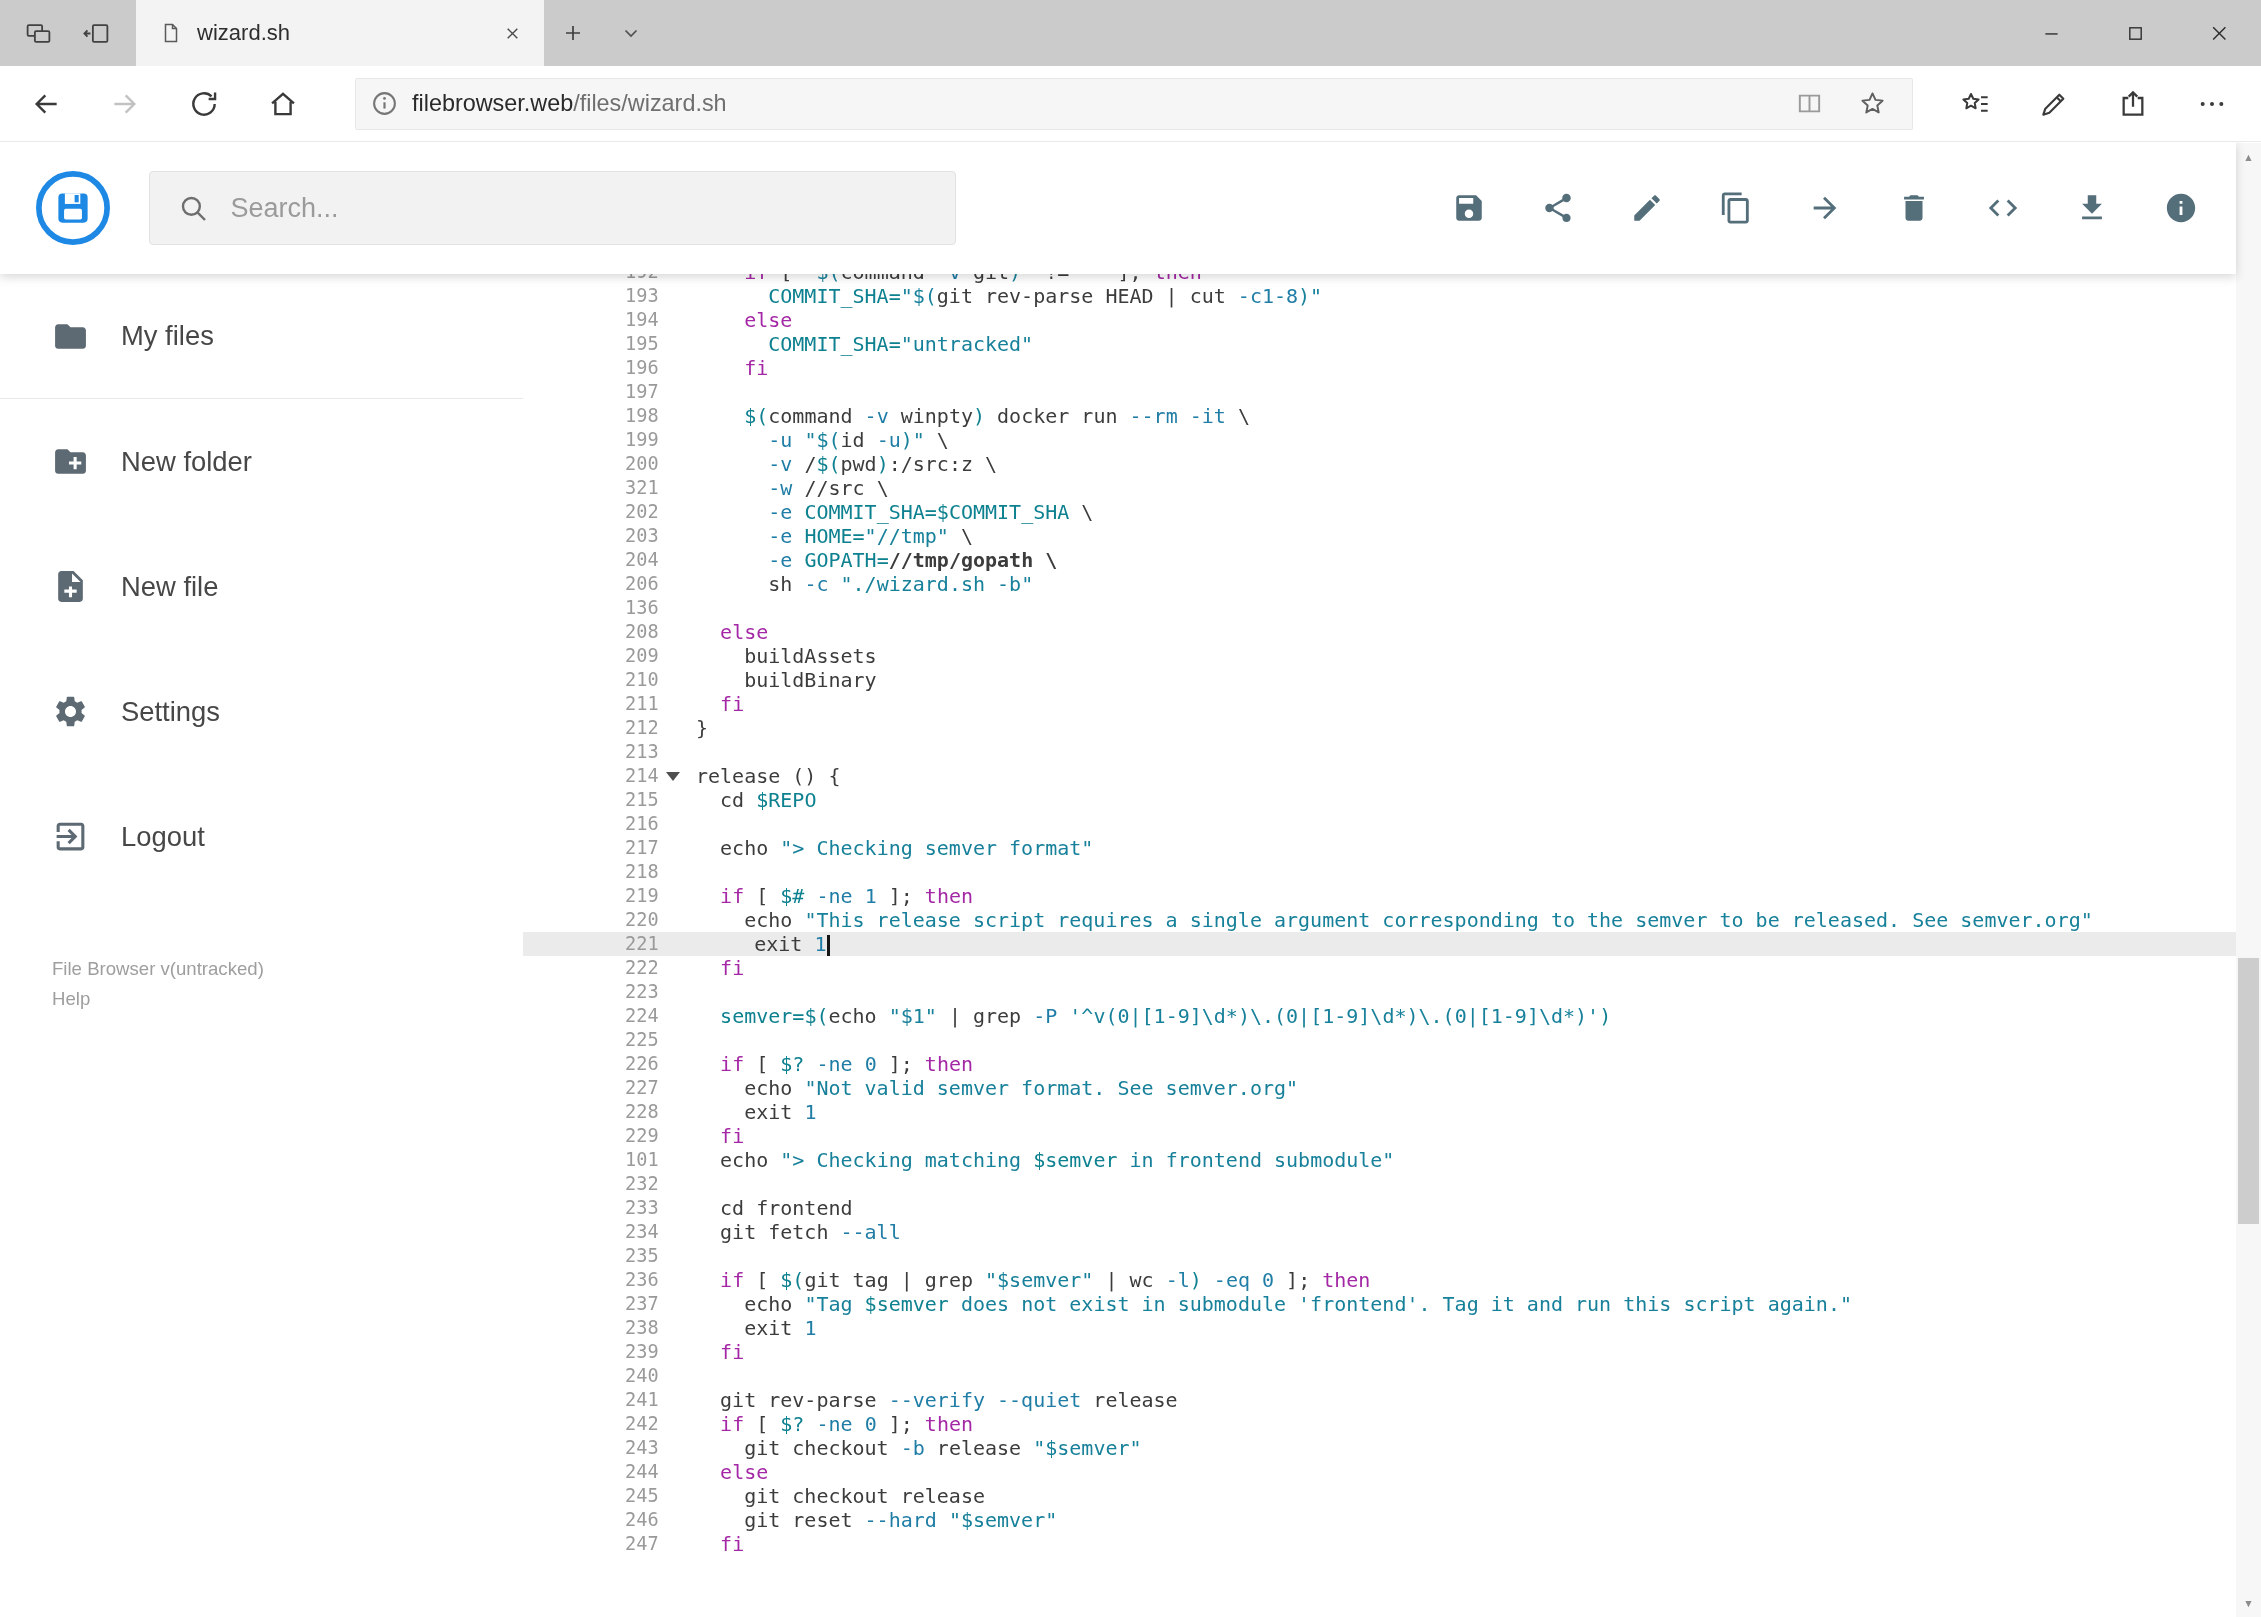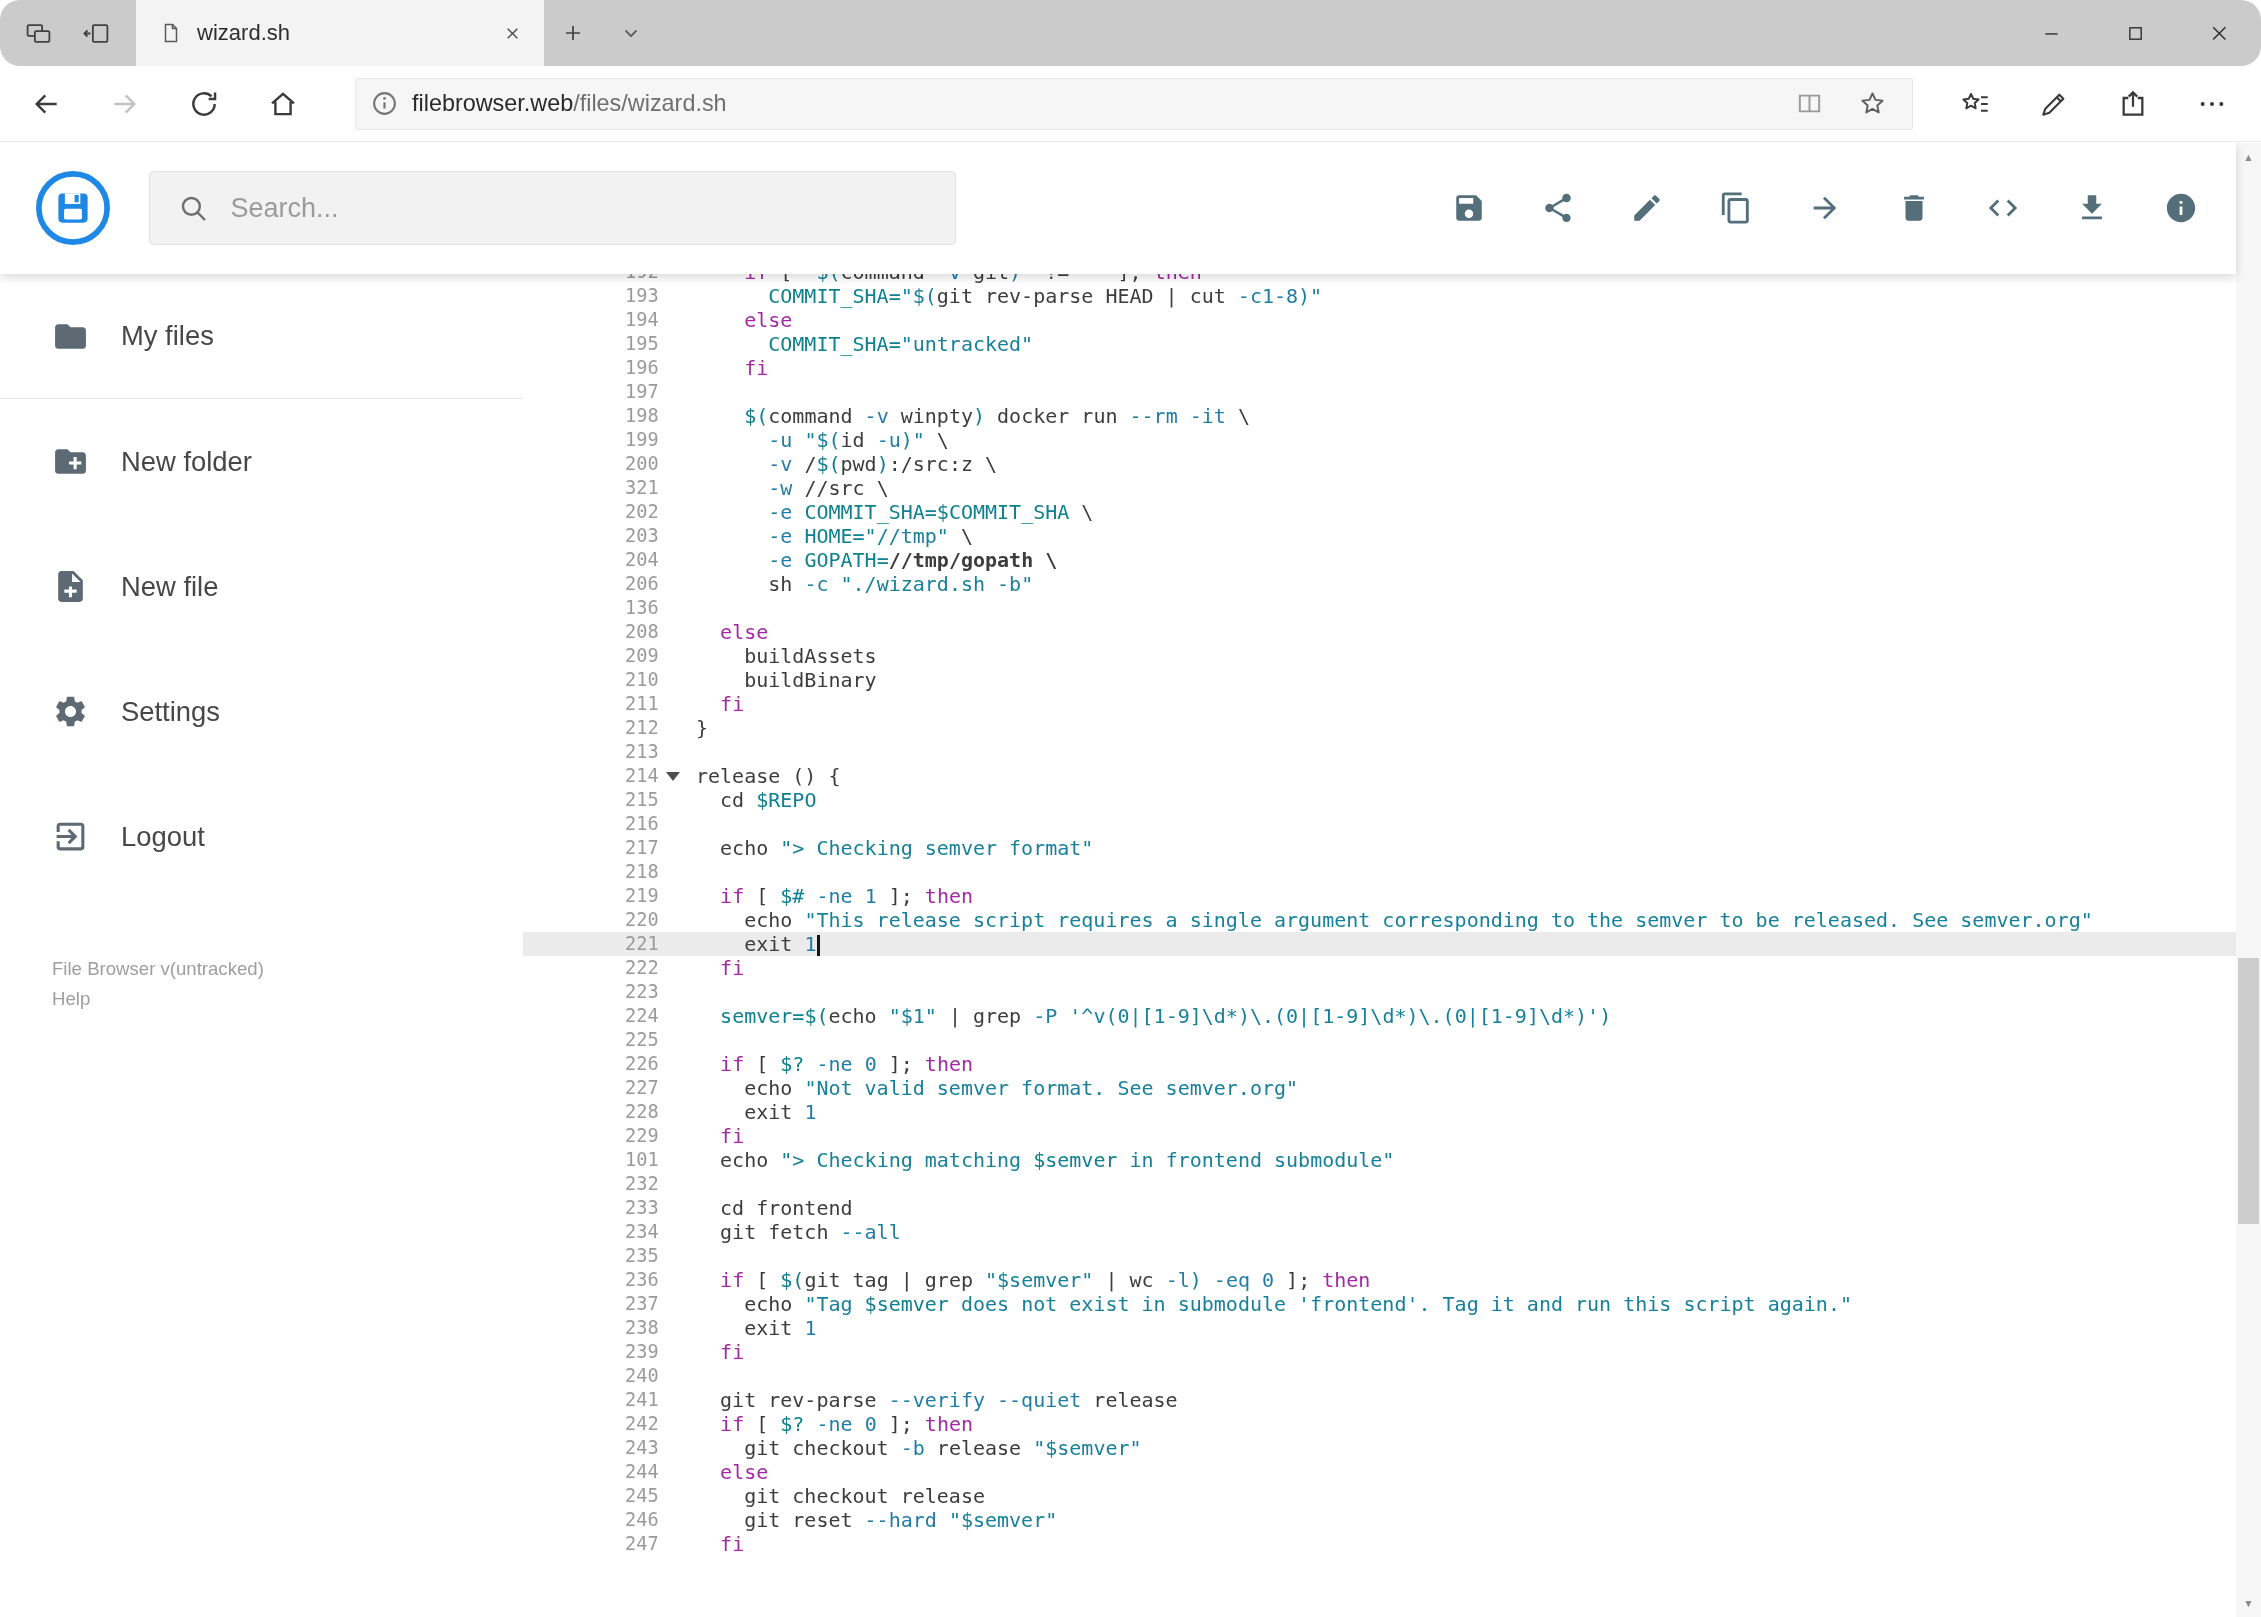--- a/index.html
+++ b/index.html
@@ -1,21 +1,21 @@
 <!DOCTYPE html>
 <html style="font-size:13px"><head>
 <meta charset="utf-8">
 <style>
   * { margin:0; padding:0; box-sizing:border-box; }
   html,body { width:2261px; height:1617px; overflow:hidden; background:#fff;
     font-family:"Liberation Sans", sans-serif; }
   .window { position:relative; width:2261px; height:1617px; background:#fff; }
 
   
-  .tabbar { height:66px; background:#cbcbcb; display:flex; align-items:stretch;border-radius:20px; }
+  .tabbar { height:66px; background:#cbcbcb; display:flex; align-items:stretch; }
   .tabbar-left { display:flex; align-items:center; padding-left:9.7px; width:136px; }
   .tb-btn { width:58px; height:66px; display:flex; align-items:center; justify-content:center; }
   .tab { width:408px; background:#f3f3f3; display:flex; align-items:center; padding:0 16px 0 22.6px; gap:14.5px; }
   .tab-title { flex:1; font-size:22px; color:#2e2e2e; white-space:nowrap; overflow:hidden; }
   .tab-close { width:32px; height:32px; display:flex; align-items:center; justify-content:center; }
   .win-controls { margin-left:auto; display:flex; }
   .win-btn { width:84px; height:66px; display:flex; align-items:center; justify-content:center; }
 
   
   .addressbar { height:76px; background:#fff; display:flex; align-items:center; padding-left:6.5px;
@@ -330,21 +330,21 @@
             <div class="code-row"><div class="gutter">211</div><div class="code-line"><span style="color: rgb(60, 60, 60);">  </span><span style="color: rgb(164, 40, 165);">fi</span></div></div>
             <div class="code-row"><div class="gutter">212</div><div class="code-line"><span style="color: rgb(60, 60, 60);">}</span></div></div>
             <div class="code-row"><div class="gutter">213</div><div class="code-line"></div></div>
             <div class="code-row"><div class="gutter">214<span class="fold"></span></div><div class="code-line"><span style="color: rgb(60, 60, 60);">release () {</span></div></div>
             <div class="code-row"><div class="gutter">215</div><div class="code-line"><span style="color: rgb(60, 60, 60);">  cd </span><span style="color: rgb(14, 129, 144);">$REPO</span></div></div>
             <div class="code-row"><div class="gutter">216</div><div class="code-line"></div></div>
             <div class="code-row"><div class="gutter">217</div><div class="code-line"><span style="color: rgb(60, 60, 60);">  echo </span><span style="color: rgb(23, 128, 154);">"&gt; Checking semver format"</span></div></div>
             <div class="code-row"><div class="gutter">218</div><div class="code-line"></div></div>
             <div class="code-row"><div class="gutter">219</div><div class="code-line"><span style="color: rgb(60, 60, 60);">  </span><span style="color: rgb(164, 40, 165);">if</span><span style="color: rgb(60, 60, 60);"> [ </span><span style="color: rgb(14, 129, 144);">$#</span><span style="color: rgb(60, 60, 60);"> </span><span style="color: rgb(31, 125, 166);">-ne</span><span style="color: rgb(60, 60, 60);"> </span><span style="color: rgb(31, 125, 166);">1</span><span style="color: rgb(60, 60, 60);"> ]; </span><span style="color: rgb(164, 40, 165);">then</span></div></div>
             <div class="code-row"><div class="gutter">220</div><div class="code-line"><span style="color: rgb(60, 60, 60);">    echo </span><span style="color: rgb(23, 128, 154);">"This release script requires a single argument corresponding to the semver to be released. See semver.org"</span></div></div>
-            <div class="code-row active" style="background: rgb(235, 235, 235);"><div class="gutter">221</div><div class="code-line"><span style="color: rgb(60, 60, 60);">    exit </span><span style="color: rgb(31, 125, 166);">1</span><span class="cursor"></span></div></div>
+            <div class="code-row active" style="background: rgb(235, 235, 235); gap: 10px;"><div class="gutter">221</div><div class="code-line"><span style="color: rgb(60, 60, 60);">    exit </span><span style="color: rgb(31, 125, 166);">1</span><span class="cursor"></span></div></div>
             <div class="code-row"><div class="gutter">222</div><div class="code-line"><span style="color: rgb(60, 60, 60);">  </span><span style="color: rgb(164, 40, 165);">fi</span></div></div>
             <div class="code-row"><div class="gutter">223</div><div class="code-line"></div></div>
             <div class="code-row"><div class="gutter">224</div><div class="code-line"><span style="color: rgb(60, 60, 60);">  </span><span style="color: rgb(14, 129, 144);">semver=$(</span><span style="color: rgb(60, 60, 60);">echo </span><span style="color: rgb(23, 128, 154);">"$1"</span><span style="color: rgb(60, 60, 60);"> | grep </span><span style="color: rgb(31, 125, 166);">-P</span><span style="color: rgb(60, 60, 60);"> </span><span style="color: rgb(23, 128, 154);">'^v(0|[1-9]\d*)\.(0|[1-9]\d*)\.(0|[1-9]\d*)'</span><span style="color: rgb(14, 129, 144);">)</span></div></div>
             <div class="code-row"><div class="gutter">225</div><div class="code-line"></div></div>
             <div class="code-row"><div class="gutter">226</div><div class="code-line"><span style="color: rgb(60, 60, 60);">  </span><span style="color: rgb(164, 40, 165);">if</span><span style="color: rgb(60, 60, 60);"> [ </span><span style="color: rgb(14, 129, 144);">$?</span><span style="color: rgb(60, 60, 60);"> </span><span style="color: rgb(31, 125, 166);">-ne</span><span style="color: rgb(60, 60, 60);"> </span><span style="color: rgb(31, 125, 166);">0</span><span style="color: rgb(60, 60, 60);"> ]; </span><span style="color: rgb(164, 40, 165);">then</span></div></div>
             <div class="code-row"><div class="gutter">227</div><div class="code-line"><span style="color: rgb(60, 60, 60);">    echo </span><span style="color: rgb(23, 128, 154);">"Not valid semver format. See semver.org"</span></div></div>
             <div class="code-row"><div class="gutter">228</div><div class="code-line"><span style="color: rgb(60, 60, 60);">    exit </span><span style="color: rgb(31, 125, 166);">1</span></div></div>
             <div class="code-row"><div class="gutter">229</div><div class="code-line"><span style="color: rgb(60, 60, 60);">  </span><span style="color: rgb(164, 40, 165);">fi</span></div></div>
             <div class="code-row"><div class="gutter">101</div><div class="code-line"><span style="color: rgb(60, 60, 60);">  echo </span><span style="color: rgb(23, 128, 154);">"&gt; Checking matching </span><span style="color: rgb(14, 129, 144);">$semver</span><span style="color: rgb(23, 128, 154);"> in frontend submodule"</span></div></div>
             <div class="code-row"><div class="gutter">232</div><div class="code-line"></div></div>

